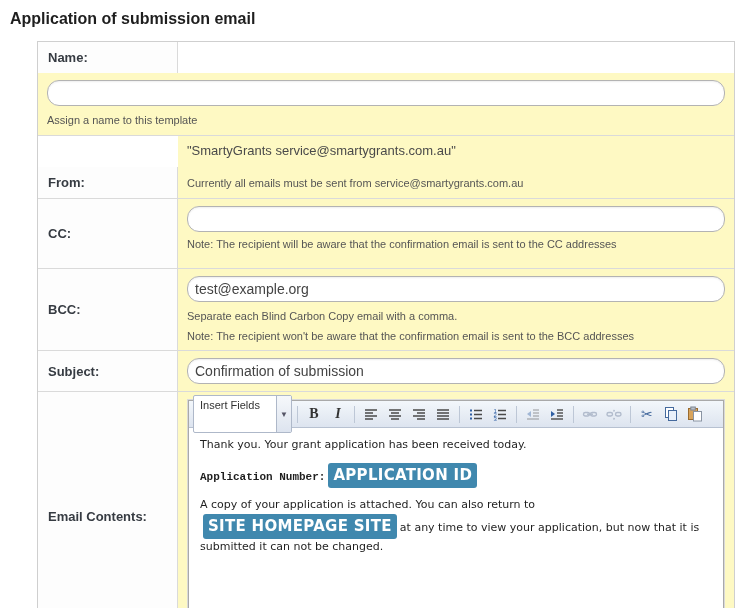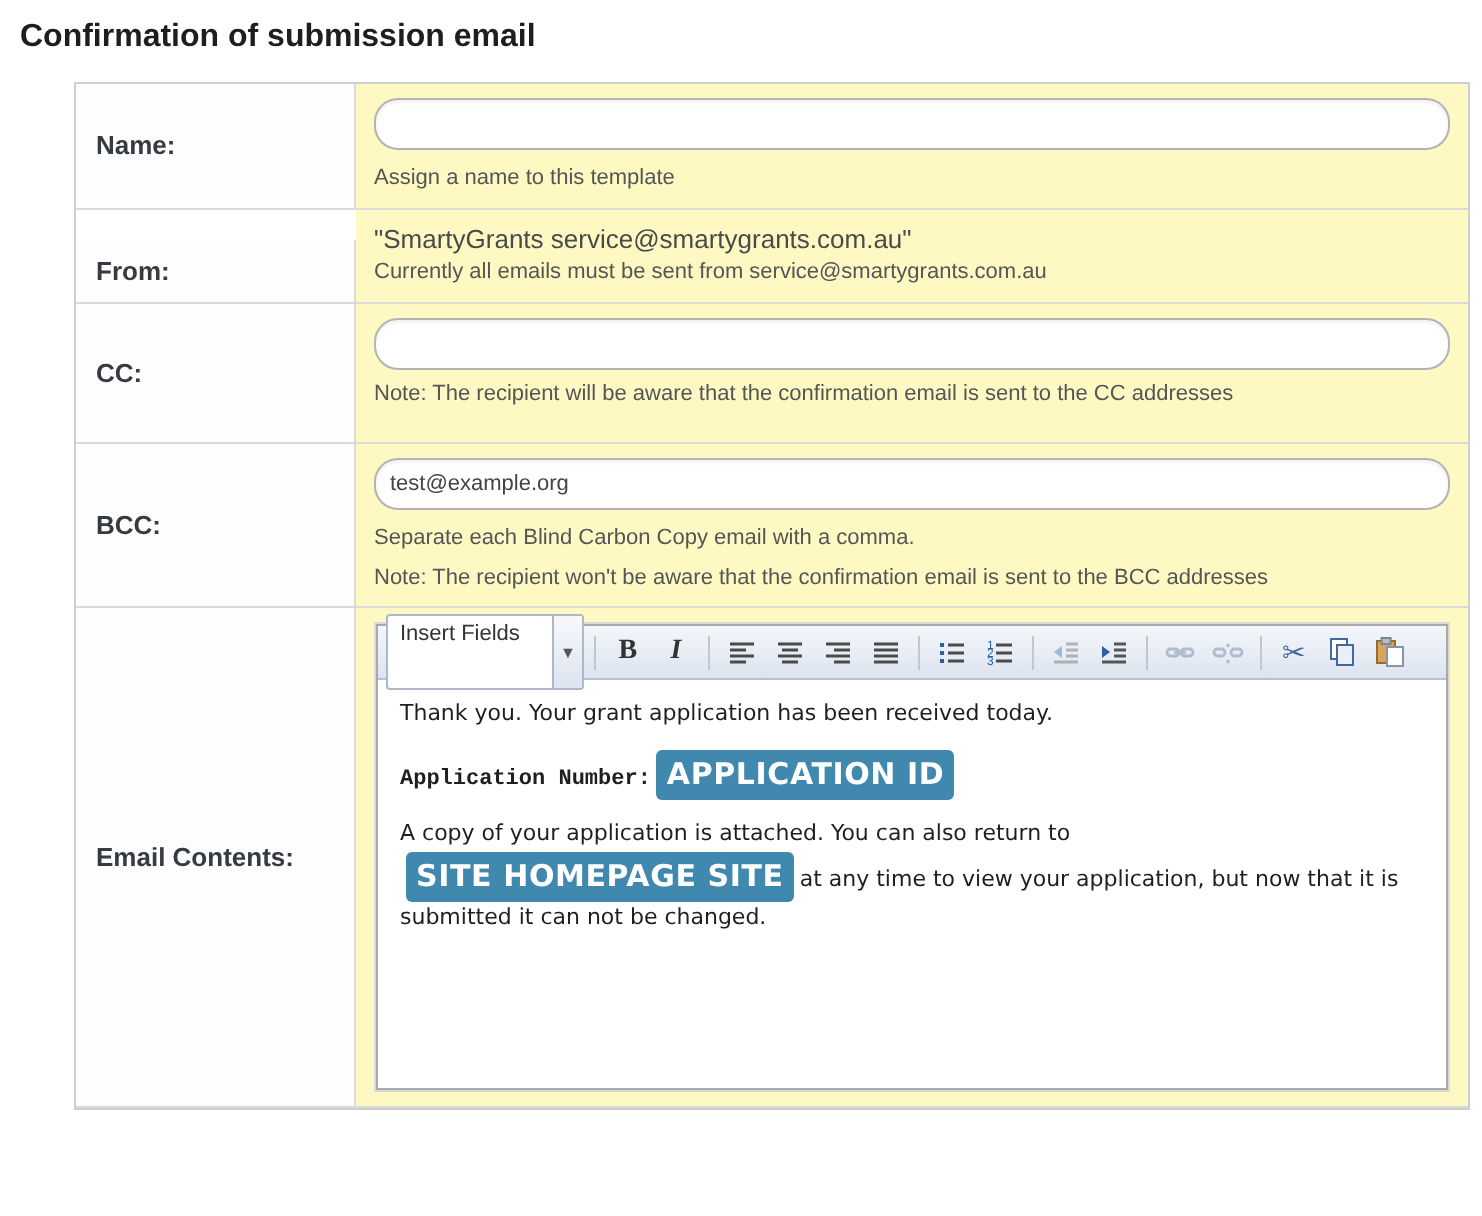--- a/index.html
+++ b/index.html
@@ -13,35 +13,35 @@
   .frow { display:flex; border-bottom:1px solid #dadada; }
   .lbl {
     width:140px; flex:none; background:#fdfdfd; border-right:1px solid #dadada;
     padding:8px 10px; display:flex; align-items:center;
     font-weight:bold; font-size:13px; color:#363b42;
   }
   .val { flex:1; background:#fef9c3; padding:7px 9px; }
 
   .txt-input {
     width:100%; height:26px; background:#fff; border:1px solid #b3b3b3; border-radius:12px;
-    padding:3px 7px; font-size:11px; color:#444; font-family:"Liberation Sans",sans-serif;
+    padding:3px 7px; font-size:14px; color:#444; font-family:"Liberation Sans",sans-serif;
     box-shadow:inset 0 1px 2px rgba(0,0,0,.07); outline:none;
   }
   .hint { font-size:11px; color:#555; line-height:1.35; }
   .mt6 { margin-top:7px; } .mt4 { margin-top:5px; }
 
-  .row-name { min-height:57px; }
+  .row-name { min-height:57px;flex-direction:column; }
   .row-from { min-height:39px;align-items:flex-end; }
   .row-cc   { min-height:70px; }
   .row-bcc  { min-height:70px; }
   .row-subject { min-height:40px; }
   .row-contents { min-height:244px; }
 
   .from-value { font-size:13px; color:#4a4a4a; }
-  .row-from .hint { margin-top:2px; }
+  .row-from .hint { margin-top:18px; }
 
   
   .editor {
     margin:1px; background:#fff; border:1px solid #a9a9a9; box-shadow:0 0 0 1px #d9d9d9;
   }
   .toolbar {
     display:flex; align-items:center; gap:2px; padding:3px 4px; height:27px;
     background:linear-gradient(#f3f7fb,#dde4ef); border-bottom:1px solid #b7c1d1;
   }
   .combo { display:flex; height:38px; border:1px solid #aeb8c9; background:#fff; border-radius:2px; }
@@ -68,21 +68,21 @@
   .merge-badge {
     display:inline-block; background:#4088ae; color:#fff; font-weight:bold; font-size:15px;
     letter-spacing:.3px; padding:1px 5px 2px; border-radius:3px; margin:0 3px; cursor:pointer;
     font-family:"DejaVu Sans",sans-serif;
   }
   .bold { font-weight:bold;font-family:Liberation Mono, monospace; }
 </style>
 </head>
 <body>
 
-<h1 class="page-title">Confirmation of submission email</h1>
+<h1 class="page-title">Application of submission email</h1>
 
 <div class="panel">
 
   <div class="frow row-name">
     <div class="lbl">Name:</div>
     <div class="val">
       <input class="txt-input" type="text" value="" style="">
       <div class="hint mt6">Assign a name to this template</div>
     </div>
   </div>
@@ -105,20 +105,26 @@
 
   <div class="frow row-bcc">
     <div class="lbl">BCC:</div>
     <div class="val">
       <input class="txt-input" type="text" value="test@example.org" style="">
       <div class="hint mt6">Separate each Blind Carbon Copy email with a comma.</div>
       <div class="hint mt4">Note: The recipient won't be aware that the confirmation email is sent to the BCC addresses</div>
     </div>
   </div>
 
+  <div class="frow row-subject">
+    <div class="lbl">Subject:</div>
+    <div class="val" style="display:flex;align-items:center;">
+      <input class="txt-input" type="text" value="Confirmation of submission" style="">
+    </div>
+  </div>
 
   <div class="frow row-contents">
     <div class="lbl">Email Contents:</div>
     <div class="val">
       <div class="editor">
 
         <div class="toolbar">
           <div class="combo">
             <span class="combo-label">Insert Fields</span>
             <span class="combo-arrow">▼</span>

